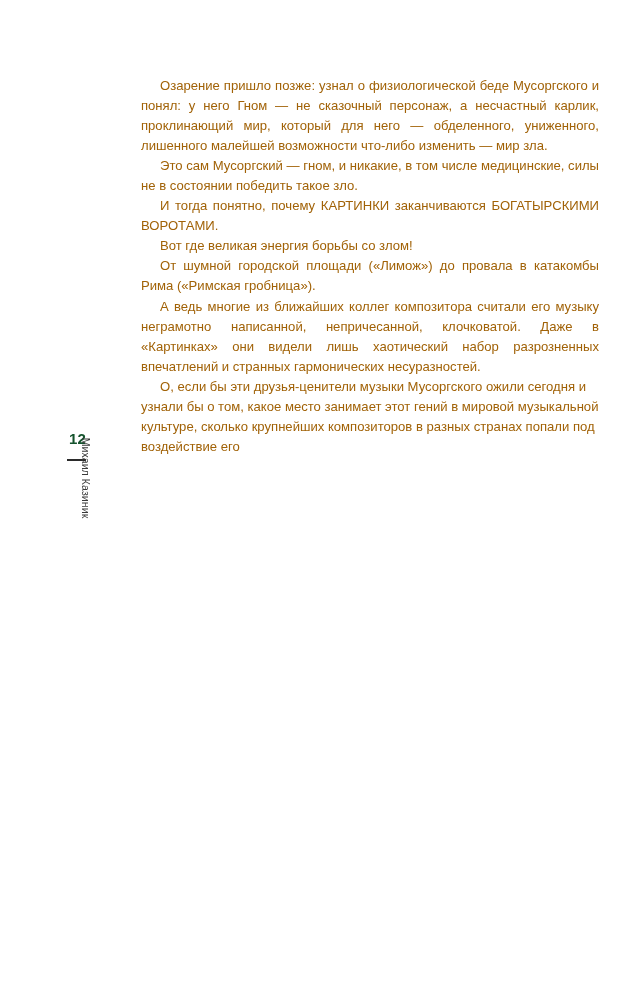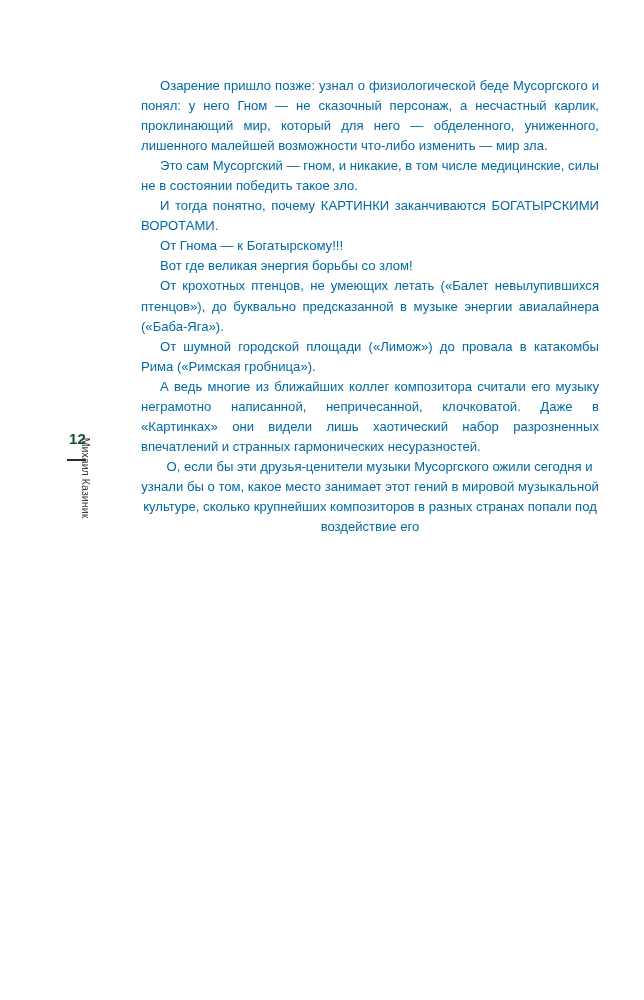--- a/index.html
+++ b/index.html
@@ -67,45 +67,43 @@
     top: 76px;
     width: 458px;
   }
   p.para {
     margin: 0;
     padding: 0;
     text-indent: 1.45em;
     text-align: justify;
     font-size: 13.1px;
     line-height: 20.05px;
-    color: #0369a1;
+    color: #a16207;
     font-family: "Liberation Sans", sans-serif;
     -webkit-font-smoothing: antialiased;
     hyphens: none;
   }
   p.para:last-child {
-    text-align: center;
+    text-align: left;
   }
 </style>
 </head>
 <body>
 
 <div class="page">
 
   <div class="margin-block">
     <div class="folio">12</div>
     <div class="folio-rule"></div>
     <div class="running-head">Михаил Казиник</div>
   </div>
 
   <div class="text-column">
     <p class="para">Озарение пришло позже: узнал о физиологической беде Мусоргского и понял: у него Гном — не сказочный персонаж, а несчастный карлик, проклинающий мир, который для него — обделенного, униженного, лишенного малейшей возможности что-либо изменить — мир зла.</p>
     <p class="para">Это сам Мусоргский — гном, и никакие, в том числе медицинские, силы не в состоянии победить такое зло.</p>
     <p class="para">И тогда понятно, почему КАРТИНКИ заканчиваются БОГАТЫРСКИМИ ВОРОТАМИ.</p>
-    <p class="para">От Гнома — к Богатырскому!!!</p>
     <p class="para">Вот где великая энергия борьбы со злом!</p>
-    <p class="para">От крохотных птенцов, не умеющих летать («Балет невылупившихся птенцов»), до буквально предсказанной в музыке энергии авиалайнера («Баба-Яга»).</p>
     <p class="para">От шумной городской площади («Лимож») до провала в катакомбы Рима («Римская гробница»).</p>
     <p class="para">А ведь многие из ближайших коллег композитора считали его музыку неграмотно написанной, непричесанной, клочковатой. Даже в «Картинках» они видели лишь хаотический набор разрозненных впечатлений и странных гармонических несуразностей.</p>
     <p class="para">О, если бы эти друзья-ценители музыки Мусоргского ожили сегодня и узнали бы о том, какое место занимает этот гений в мировой музыкальной культуре, сколько крупнейших композиторов в разных странах попали под воздействие его</p>
   </div>
 
 </div>
 
 </body></html>

